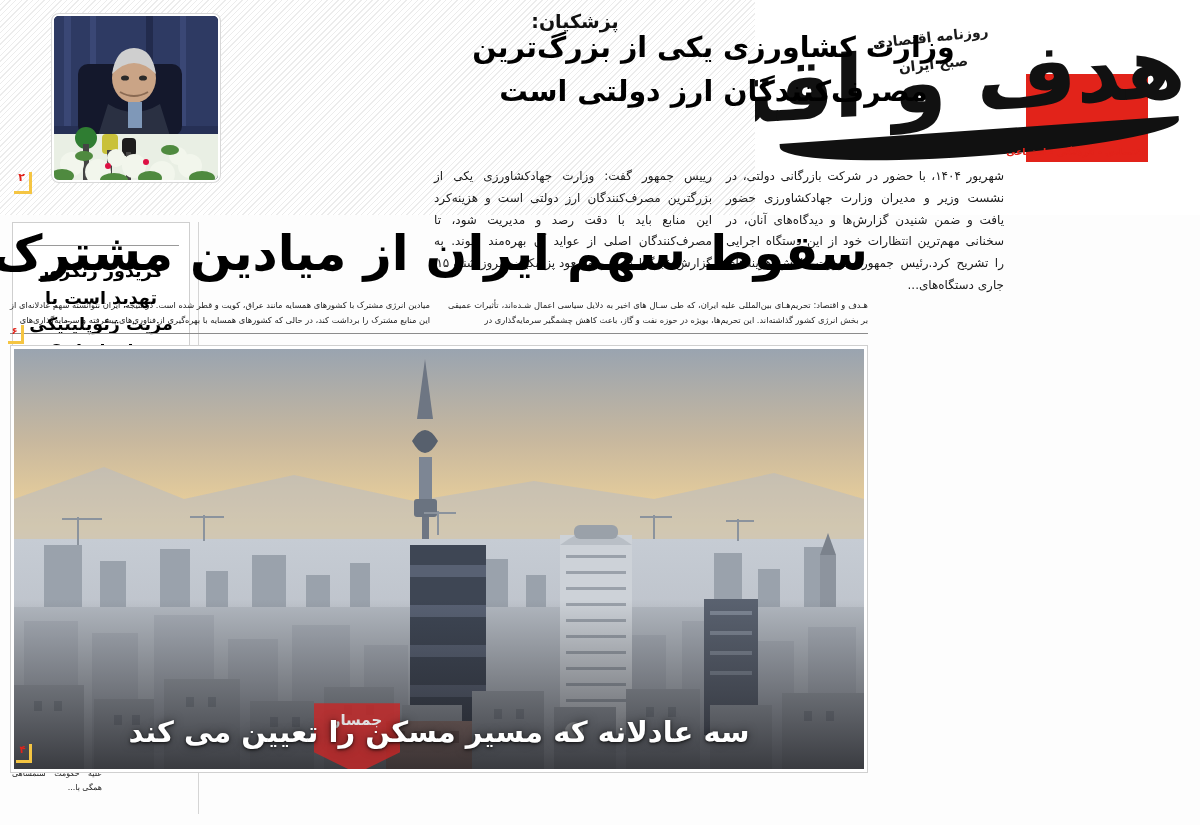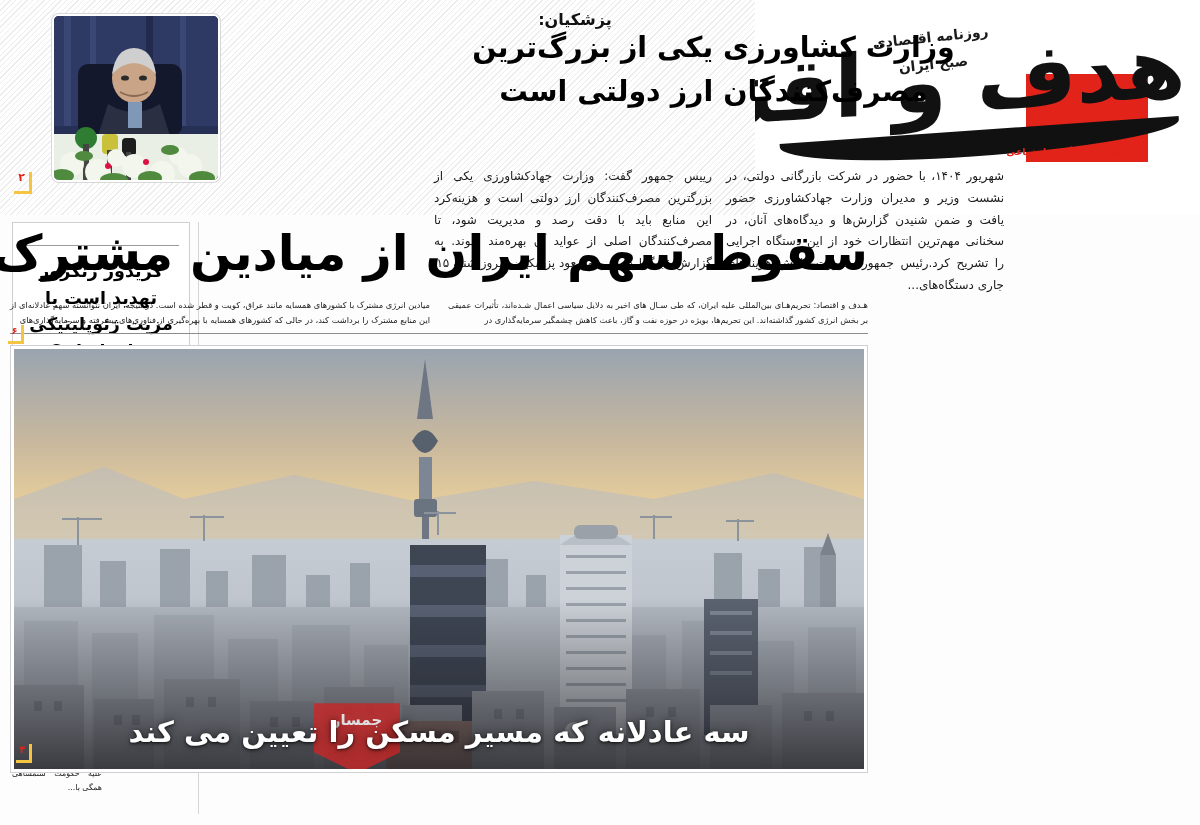--- a/index.html
+++ b/index.html
@@ -114,21 +114,21 @@
     overflow: hidden;
     border: 2px solid #ffffff;
     box-shadow: 0 0 0 1px #d8d8d8;
     background: #2b3352;
   }
   .lead-kicker {
     position: absolute;
     top: 10px; right: 490px;
     width: 270px;
     text-align: center;
-    font-size: 16px;
+    font-size: 19px;
     font-weight: bold;
     color: #111;
   }
   .lead-head {
     position: absolute;
     top: 26px; right: 214px;
     width: 545px;
     text-align: center;
     font-size: 28.5px;
     font-weight: bold;

